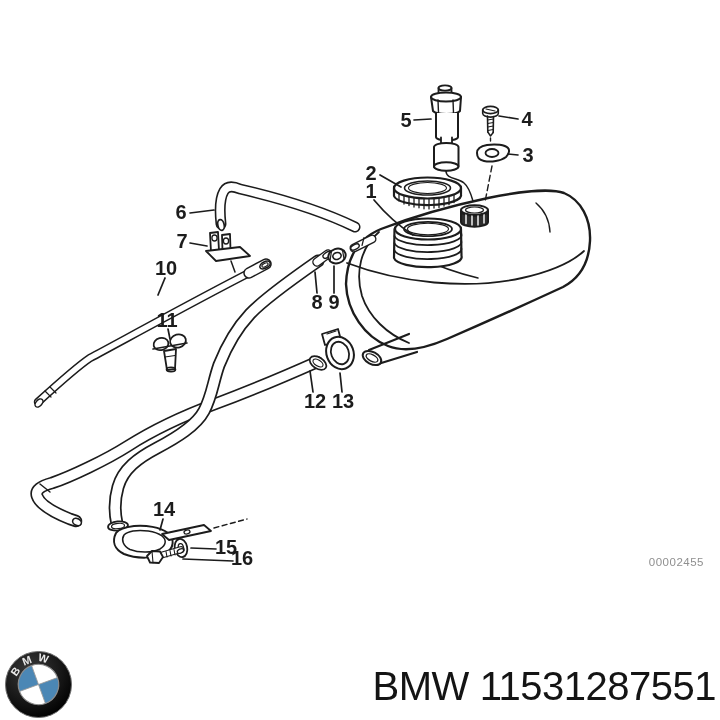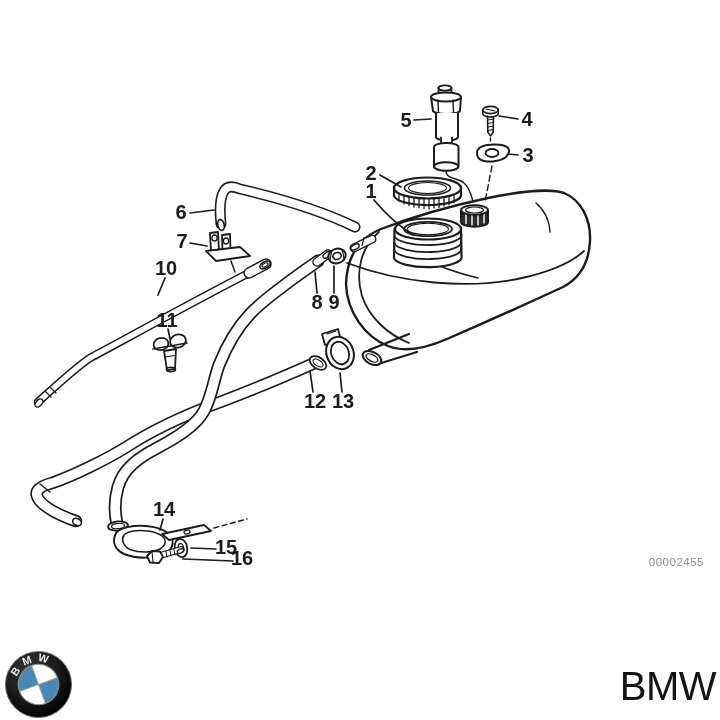--- a/index.html
+++ b/index.html
@@ -264,15 +264,16 @@
           <text font-size="11" font-weight="bold" fill="#e9e9e9" letter-spacing="5" font-family="Liberation Sans, sans-serif">
             <textPath href="#logoArc" startOffset="50%" text-anchor="middle">BMW</textPath>
           </text>
         </g>
       </g>
     </svg>
   </div>
 
   <div class="footer-caption">
     <span>BMW</span>
+    <span>11531287551</span>
   </div>
 
 </div>
 
 </body></html>

